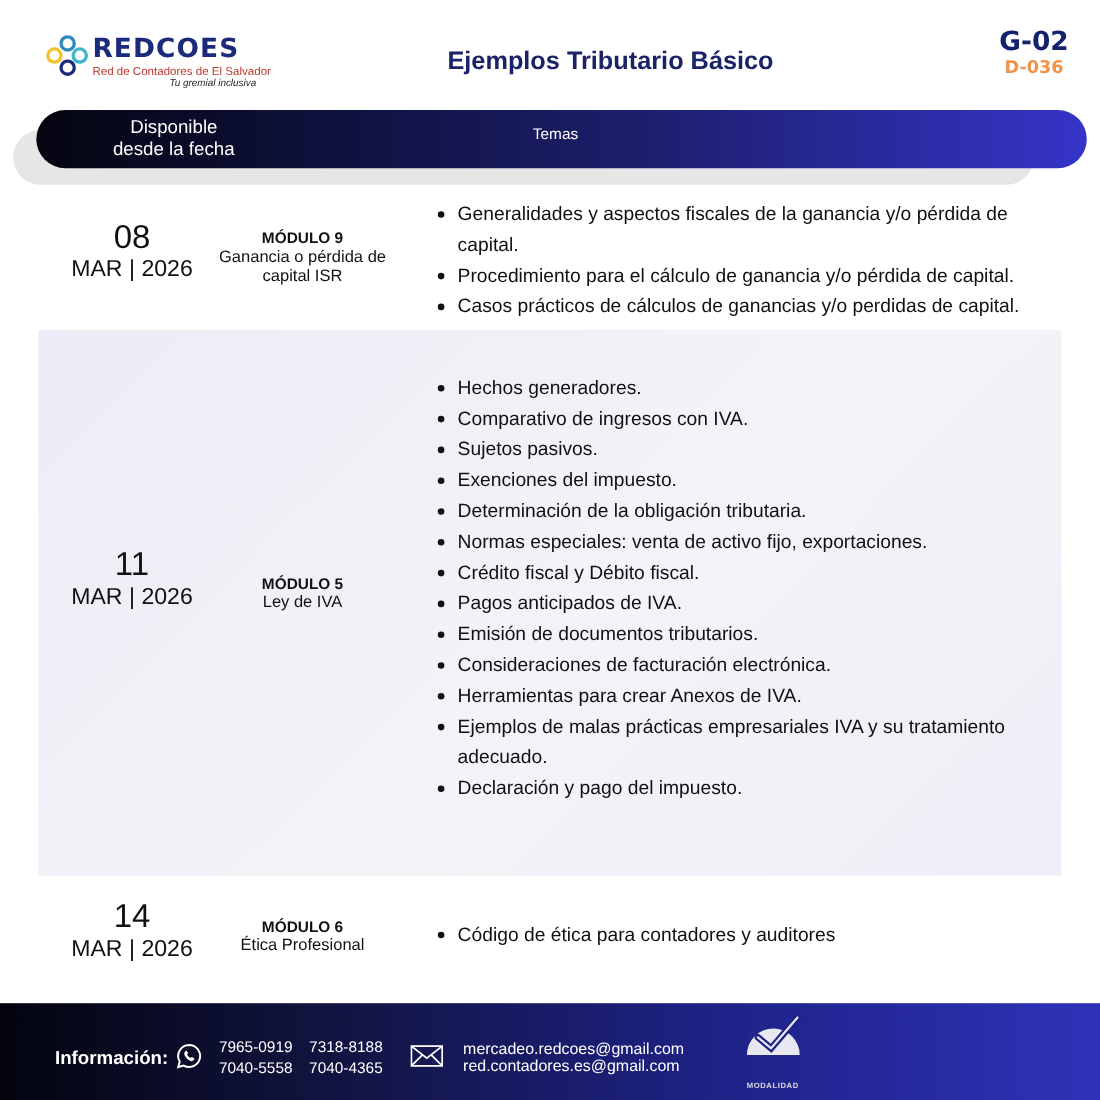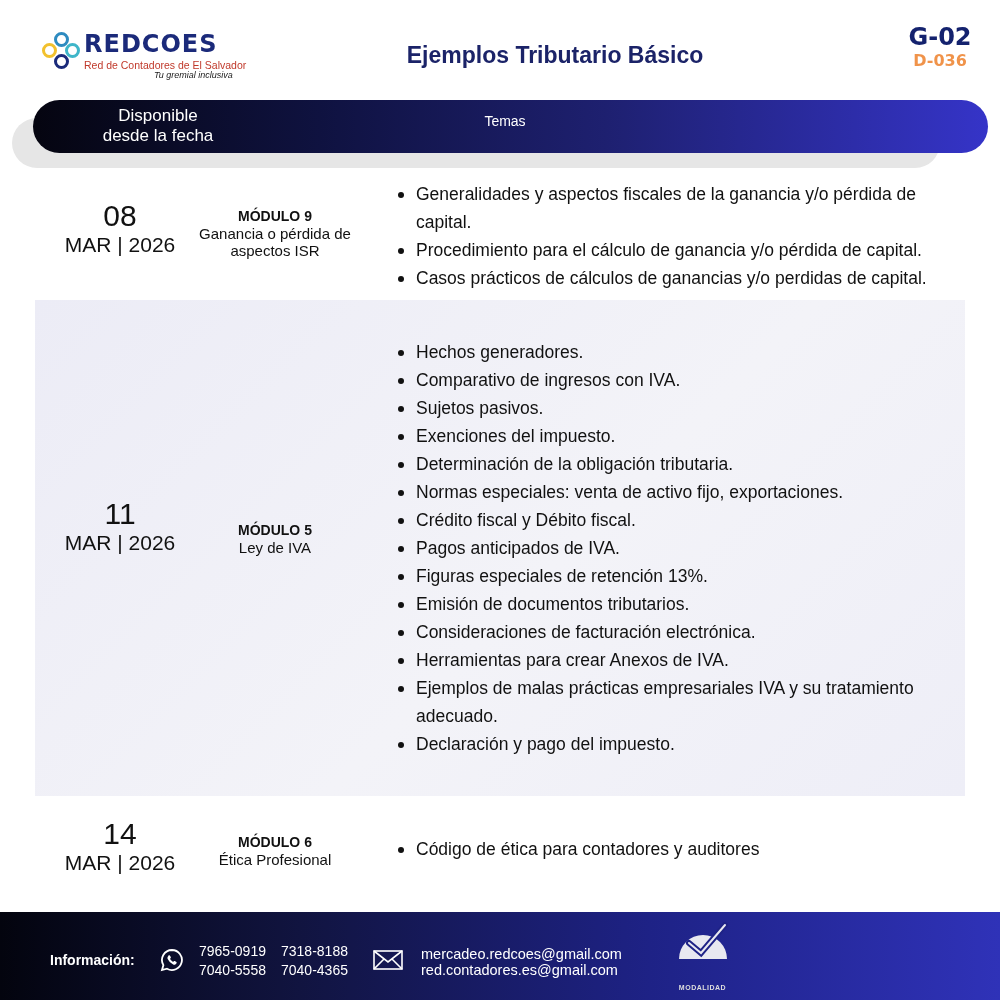--- a/index.html
+++ b/index.html
@@ -34,21 +34,21 @@
     .module { position: absolute; left: 160px; width: 160px; text-align: center; }
     .mod-num { font-size: 14px; font-weight: 700; line-height: 17px; }
     .mod-name { font-size: 15px; line-height: 17px; }
     .topics { position: absolute; left: 360px; width: 575px; list-style: none; }
     .topics li { position: relative; padding-left: 21px; font-size: 17.5px; line-height: 28px; color: #111; }
     .topics li::before { content: ""; position: absolute; left: 3px; top: 12px; width: 6px; height: 6px; border-radius: 50%; background: #111; }
 
     
     .footer { position: absolute; left: 0; top: 912px; width: 1000px; height: 88px;
               background: linear-gradient(90deg, #03040e 0%, #111440 30%, #1e2286 65%, #2f32b8 100%); }
-    .info-label { position: absolute; left: 50px; top: 40px; color: #fff; font-weight: 700; font-size: 14px; text-align: center; }
+    .info-label { position: absolute; left: 50px; top: 40px; color: #fff; font-weight: 700; font-size: 17px; text-align: center; }
     .wa-icon { position: absolute; left: 160px; top: 36px; width: 24px; height: 24px; }
     .phones { position: absolute; left: 199px; top: 30px; color: #fff; font-size: 14px; line-height: 19px; }
     .phones span { display: inline-block; width: 82px; }
     .mail-icon { position: absolute; left: 373px; top: 38px; width: 30px; height: 20px; }
     .emails { position: absolute; left: 421px; top: 34px; color: #fff; font-size: 14.5px; line-height: 16px; }
     .badge247 { position: absolute; left: 665px; top: 5px; width: 80px; height: 80px; }
     .gauge { position: absolute; left: 10px; top: 4px; width: 56px; height: 40px; }
     .b247 { position: absolute; left: 0; top: 44px; width: 75px; text-align: center; color: #fff; font-style: italic; font-weight: 900; font-size: 18px; font-family: "DejaVu Sans", sans-serif; margin-top: 44px; }
     .bmod { position: absolute; left: 0; top: 67px; width: 75px; text-align: center; color: #ddd; font-size: 7px; font-weight: 700; letter-spacing: 0.5px; }
     .platform { position: absolute; left: 774px; top: 10px; width: 218px; height: 74px; border-radius: 37px; background: #f6f6f8; }
@@ -84,21 +84,21 @@
   <div class="bar-col2">Temas</div>
 </div>
 
 <div class="row" style="top:170px;height:128px;">
   <div class="date" style="top:30px;">
     <div class="day">08</div>
     <div class="month">MAR | 2026</div>
   </div>
   <div class="module" style="top:38px;">
     <div class="mod-num">MÓDULO 9</div>
-    <div class="mod-name">Ganancia o pérdida de aspectos ISR</div>
+    <div class="mod-name">Ganancia o pérdida de capital ISR</div>
   </div>
   <ul class="topics" style="top:10px;">
     <li>Generalidades y aspectos fiscales de la ganancia y/o pérdida de capital.</li>
     <li>Procedimiento para el cálculo de ganancia y/o pérdida de capital.</li>
     <li>Casos prácticos de cálculos de ganancias y/o perdidas de capital.</li>
   </ul>
 </div>
 
 <div class="row alt" style="top:300px;height:496px;">
   <div class="date" style="top:198px;">
@@ -111,21 +111,20 @@
   </div>
   <ul class="topics" style="top:38px;">
     <li>Hechos generadores.</li>
     <li>Comparativo de ingresos con IVA.</li>
     <li>Sujetos pasivos.</li>
     <li>Exenciones del impuesto.</li>
     <li>Determinación de la obligación tributaria.</li>
     <li>Normas especiales: venta de activo fijo, exportaciones.</li>
     <li>Crédito fiscal y Débito fiscal.</li>
     <li>Pagos anticipados de IVA.</li>
-    <li>Figuras especiales de retención 13%.</li>
     <li>Emisión de documentos tributarios.</li>
     <li>Consideraciones de facturación electrónica.</li>
     <li>Herramientas para crear Anexos de IVA.</li>
     <li>Ejemplos de malas prácticas empresariales IVA y su tratamiento adecuado.</li>
     <li>Declaración y pago del impuesto.</li>
   </ul>
 </div>
 
 <div class="row" style="top:800px;height:100px;">
   <div class="date" style="top:18px;">

